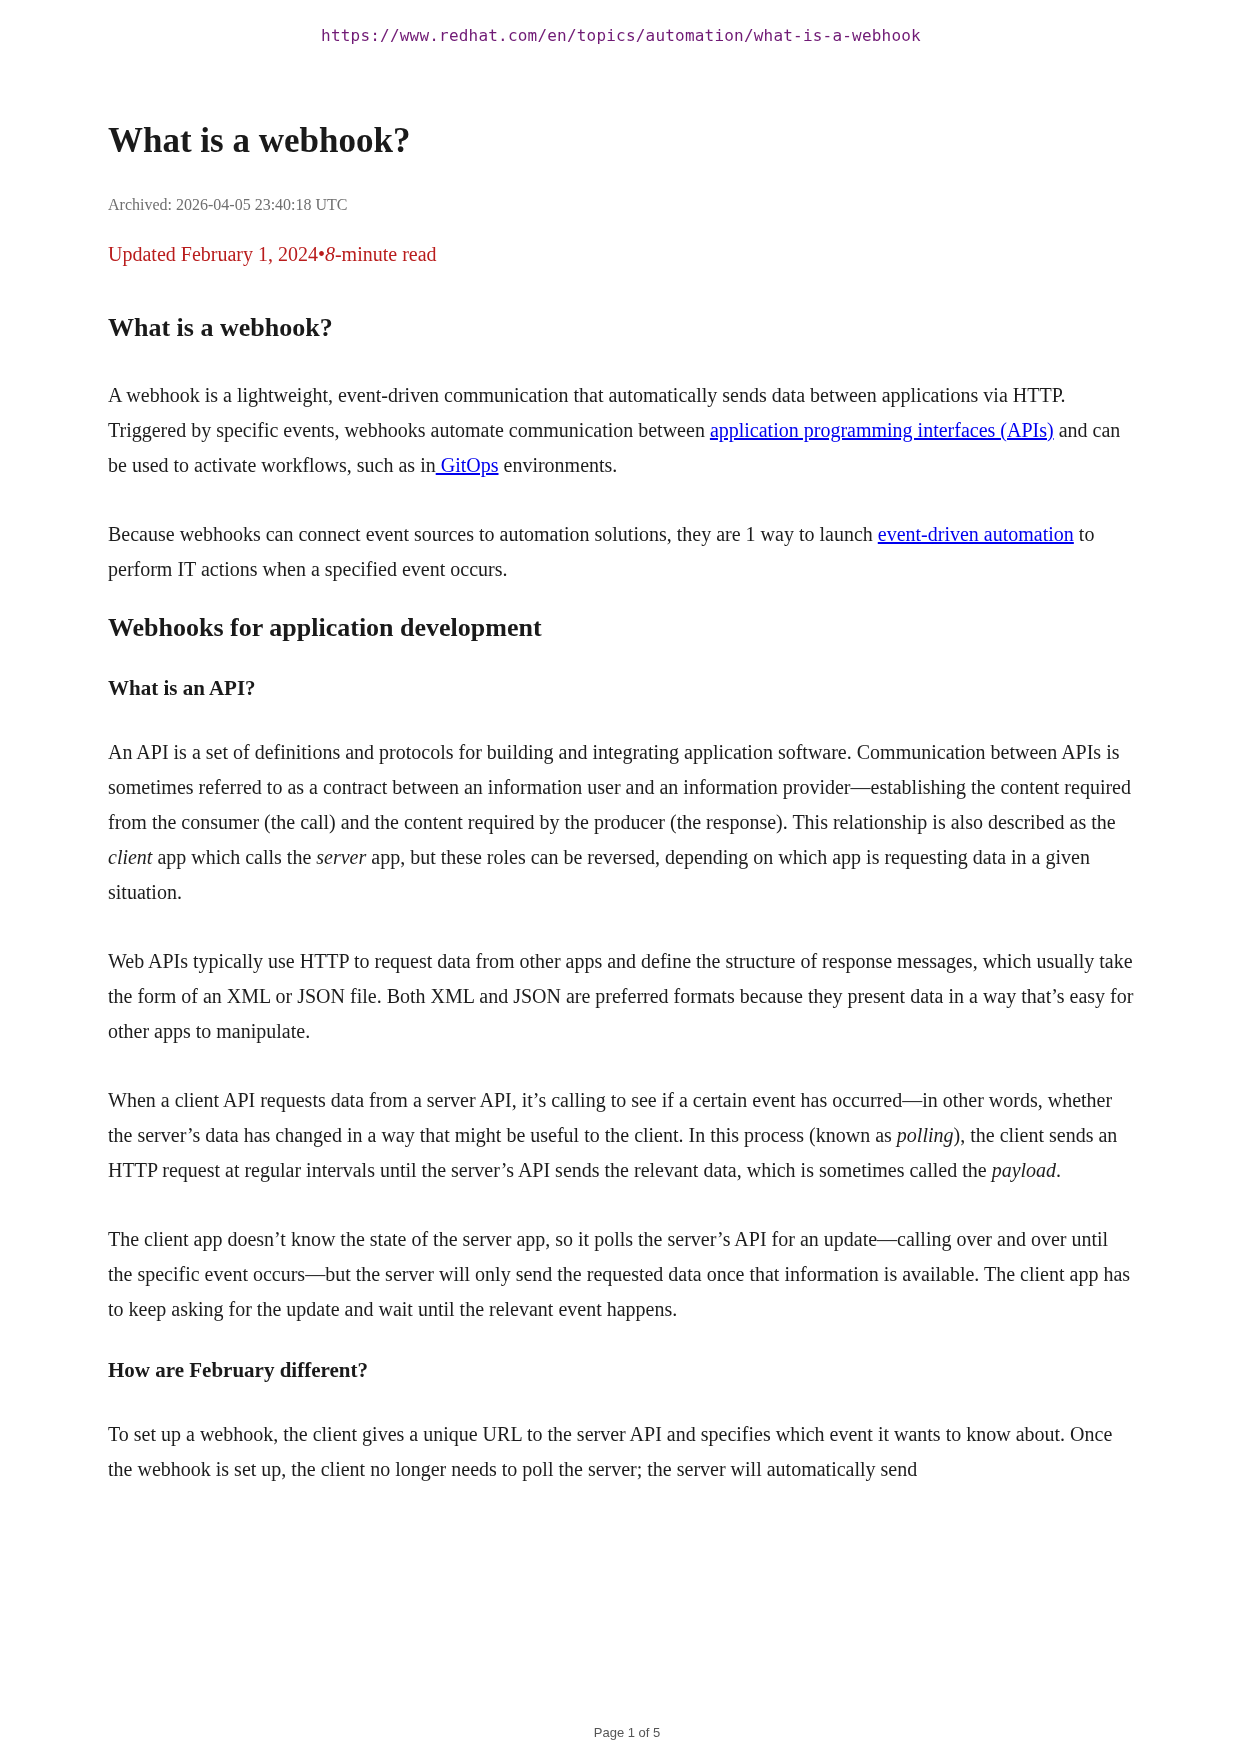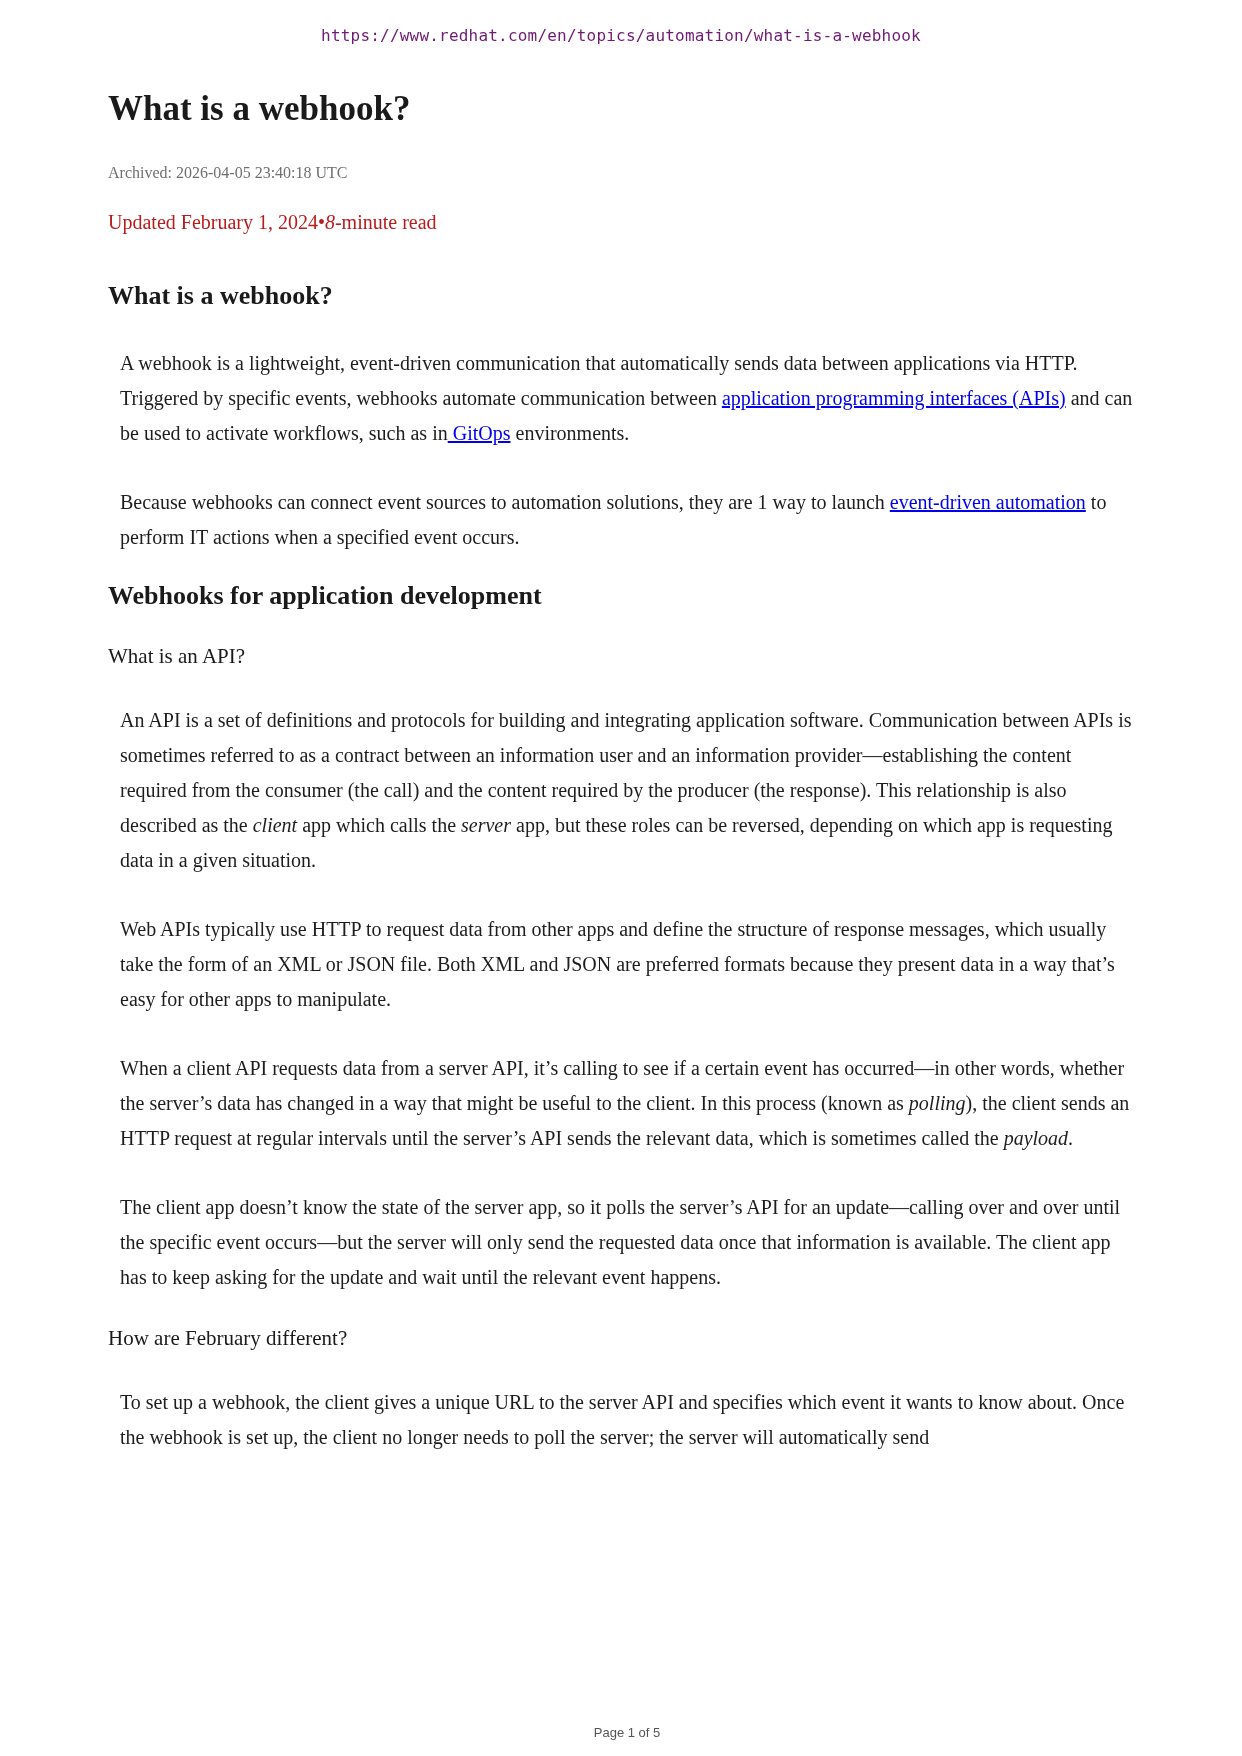--- a/index.html
+++ b/index.html
@@ -14,21 +14,21 @@
   .url-header{
     position:absolute;top:26px;left:0;right:0;
     text-align:center;
     font-family:"DejaVu Sans Mono", monospace;
     font-size:16px;
     color:#701a75;
     letter-spacing:0.2px;
   }
   .content{
     position:absolute;top:0;left:108px;right:108px;
-    padding-top:88px;
+    padding-top:120px;
   }
   h1{
     font-size:35px;line-height:1.2;
     font-weight:700;margin:0;
     color:#1a1a1a;
   }
   .archived{
     margin:32px 0 0 0;
     font-size:16px;line-height:22px;
     color:#6f6f6f;
@@ -39,27 +39,27 @@
     color:#b91c1c;
   }
   h2{
     font-size:26px;line-height:1.28;
     font-weight:700;margin:24px 0 0 0;
     color:#1a1a1a;
   }
   h2.first{margin-top:44px;}
   h3{
     font-size:21px;line-height:1.25;
-    font-weight:400;margin:30px 0 0 0;
+    font-weight:700;margin:30px 0 0 0;
     color:#1a1a1a;
   }
   p.body{
     font-size:20px;
     line-height:35px;
-    margin:34px 0 0 12px;
+    margin:34px 0 0 0;
   }
   a.lnk, .lnk{
     color:#0000EE;
     text-decoration:underline;
     cursor:pointer;
   }
   em{font-style:italic;}
   .footer{
     position:absolute;bottom:16px;left:12px;right:0;
     text-align:center;

